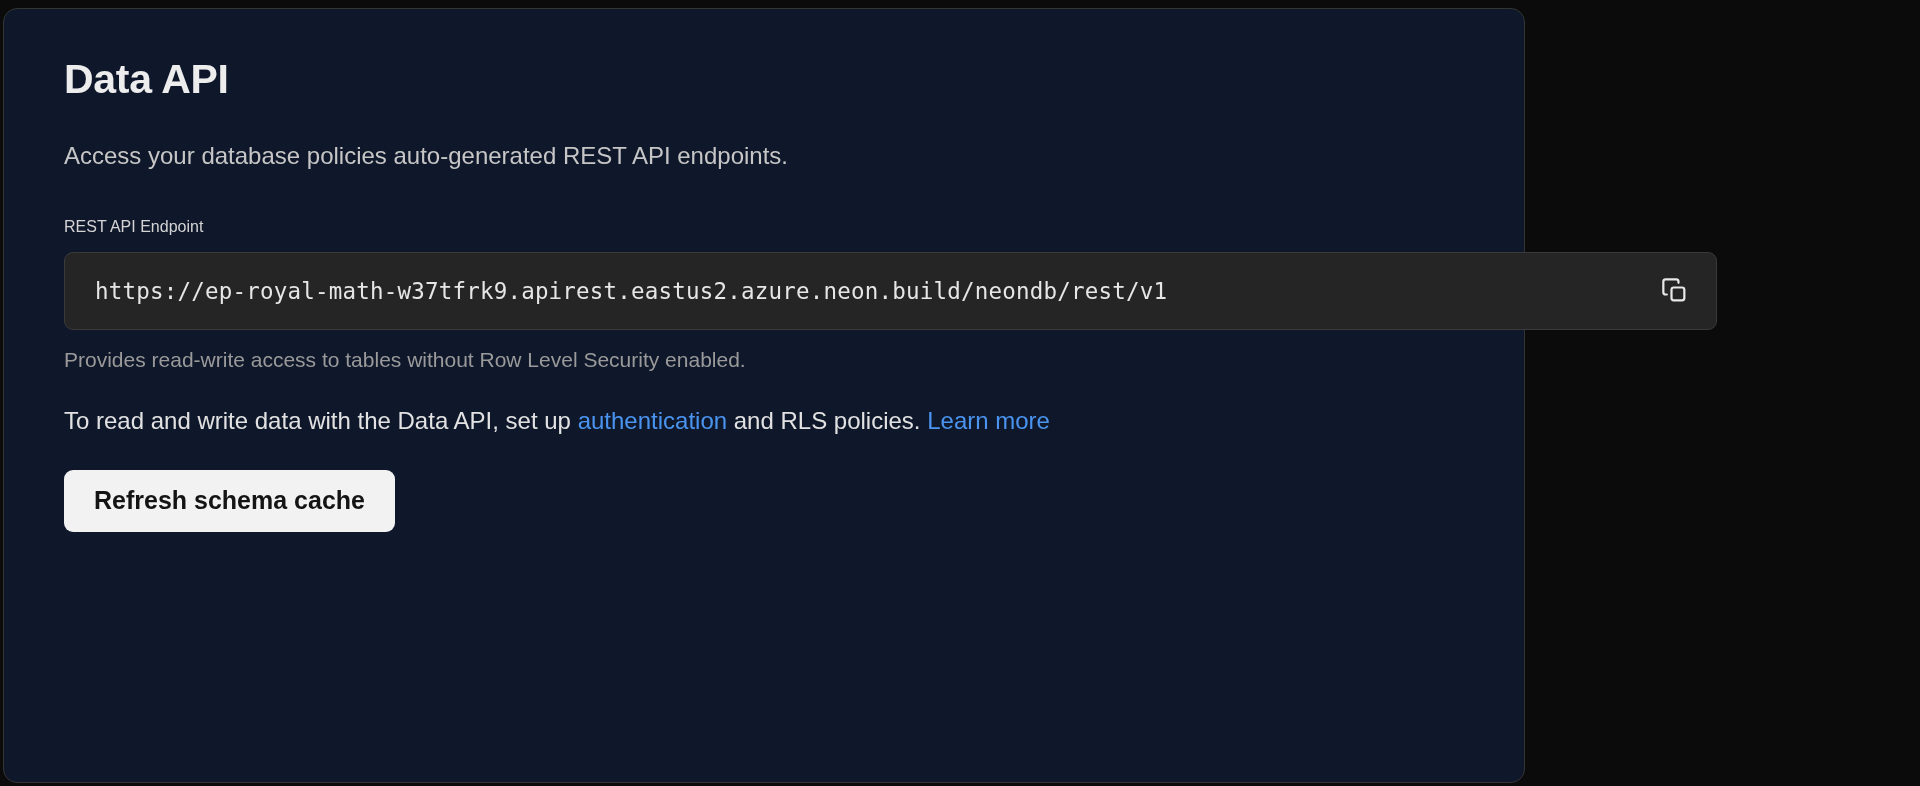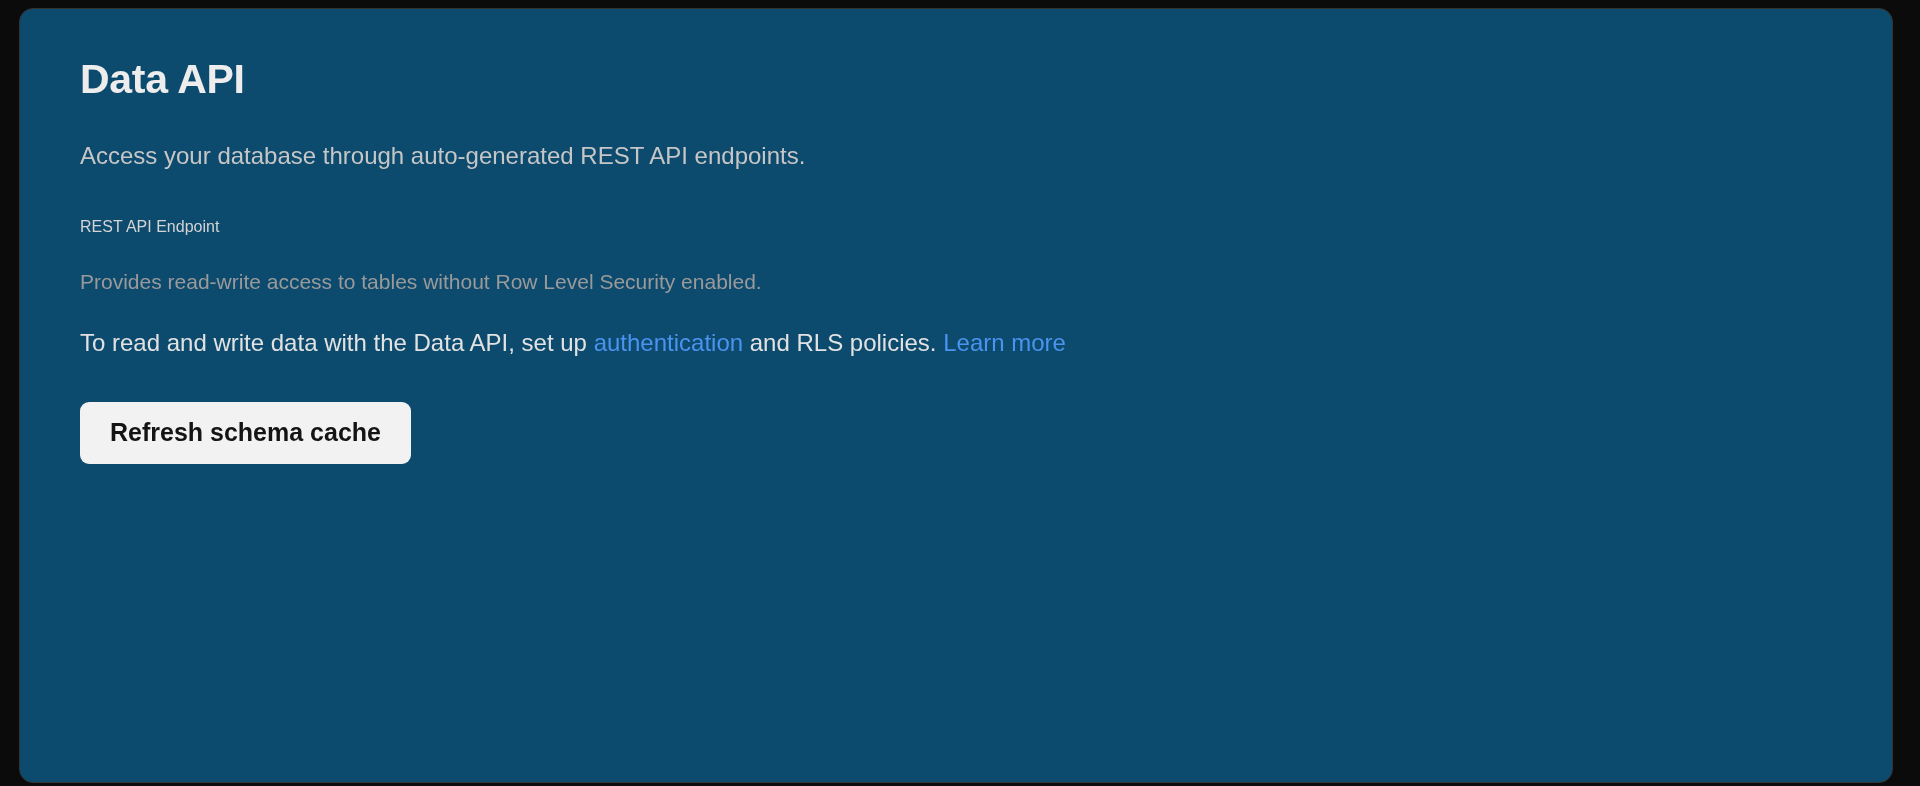--- a/index.html
+++ b/index.html
@@ -19,25 +19,25 @@
   .page {
     width: 1920px;
     height: 786px;
     position: relative;
     background: #0b0b0b;
     padding: 6px 6px 0 6px;
   }
 
   .card {
     position: absolute;
-    left: 19px;
+    left: 3px;
     top: 8px;
-    width: 1874px;
+    width: 1522px;
     height: 775px;
-    background: #0c4a6e;
+    background: #0f172a;
     border: 1px solid #343434;
     border-radius: 14px;
     padding: 48px 60px 0 60px;
   }
 
   .card-title {
     font-size: 41px;
     font-weight: bold;
     color: #ededed;
     letter-spacing: -0.3px;
@@ -90,41 +90,41 @@
     align-items: center;
     justify-content: center;
     border-radius: 6px;
     cursor: pointer;
     flex-shrink: 0;
   }
 
   .copy-button svg { display: block; }
 
   .hint-text {
-    margin-top: 33px;
+    margin-top: 17px;
     font-size: 21px;
     color: #9a9a9a;
     line-height: 1.25;
   }
 
   .info-line {
     margin-top: 32px;
     font-size: 24px;
     color: #e2e2e2;
     line-height: 1.25;
   }
 
   .link {
     color: #4a94f0;
     text-decoration: none;
     cursor: pointer;
   }
 
   .refresh-button {
-    margin-top: 44px;
+    margin-top: 34px;
     display: inline-flex;
     align-items: center;
     justify-content: center;
     height: 62px;
     padding: 0 30px;
     background: #f2f2f2;
     color: #141414;
     border: none;
     border-radius: 9px;
     font-family: "Liberation Sans", sans-serif;
@@ -142,24 +142,35 @@
 </style>
 </head>
 <body>
 
 <div class="page">
 
   <section class="card">
 
     <h1 class="card-title">Data API</h1>
 
-    <p class="card-description">Access your database through auto-generated REST API endpoints.</p>
+    <p class="card-description">Access your database policies auto-generated REST API endpoints.</p>
 
     <div class="field-label">REST API Endpoint</div>
 
+    <div class="endpoint-row">
+      <input class="endpoint-value" type="text" readonly="" value="https://ep-royal-math-w37tfrk9.apirest.eastus2.azure.neon.build/neondb/rest/v1" style="">
+      <div class="copy-button">
+        <span>
+          <svg width="28" height="28" viewBox="0 0 24 24" fill="none" stroke="#e8e8e8" stroke-width="1.9" stroke-linecap="round" stroke-linejoin="round">
+            <rect x="9" y="9" width="11" height="11" rx="2"></rect>
+            <path d="M5 15H4a2 2 0 0 1-2-2V4a2 2 0 0 1 2-2h9a2 2 0 0 1 2 2v1"></path>
+          </svg>
+        </span>
+      </div>
+    </div>
 
     <p class="hint-text">Provides read-write access to tables without Row Level Security enabled.</p>
 
     <p class="info-line">
       <span>To read and write data with the Data API, set up </span><a class="link">authentication</a><span> and RLS policies. </span><a class="link">Learn more</a>
     </p>
 
     <div>
       <button class="refresh-button">Refresh schema cache</button>
     </div>

